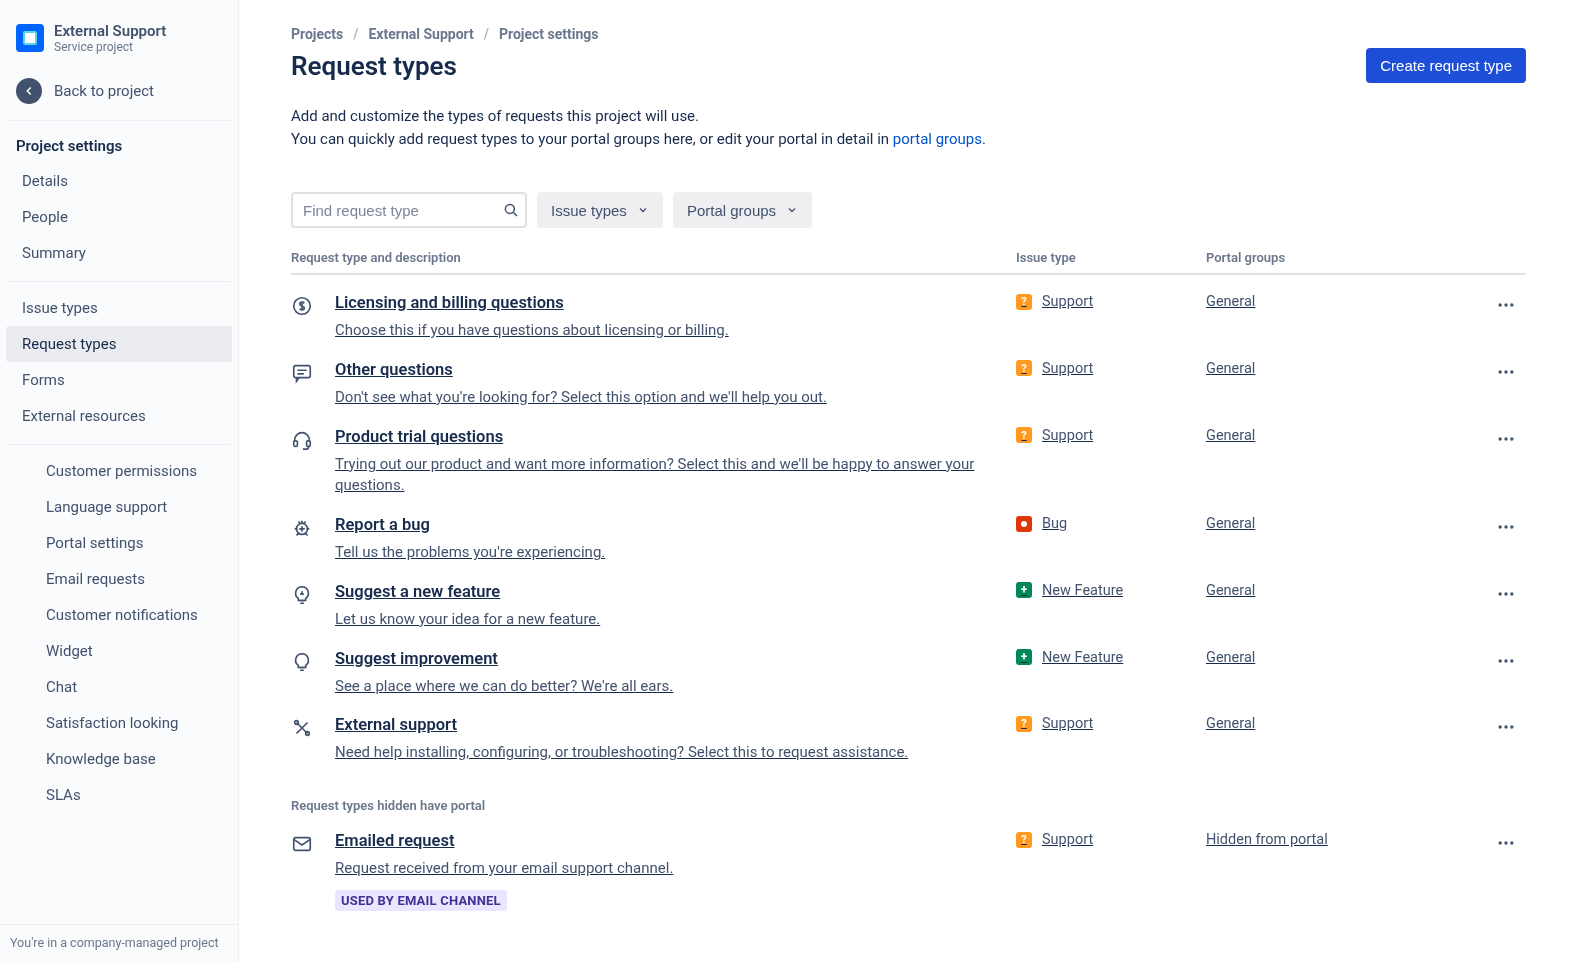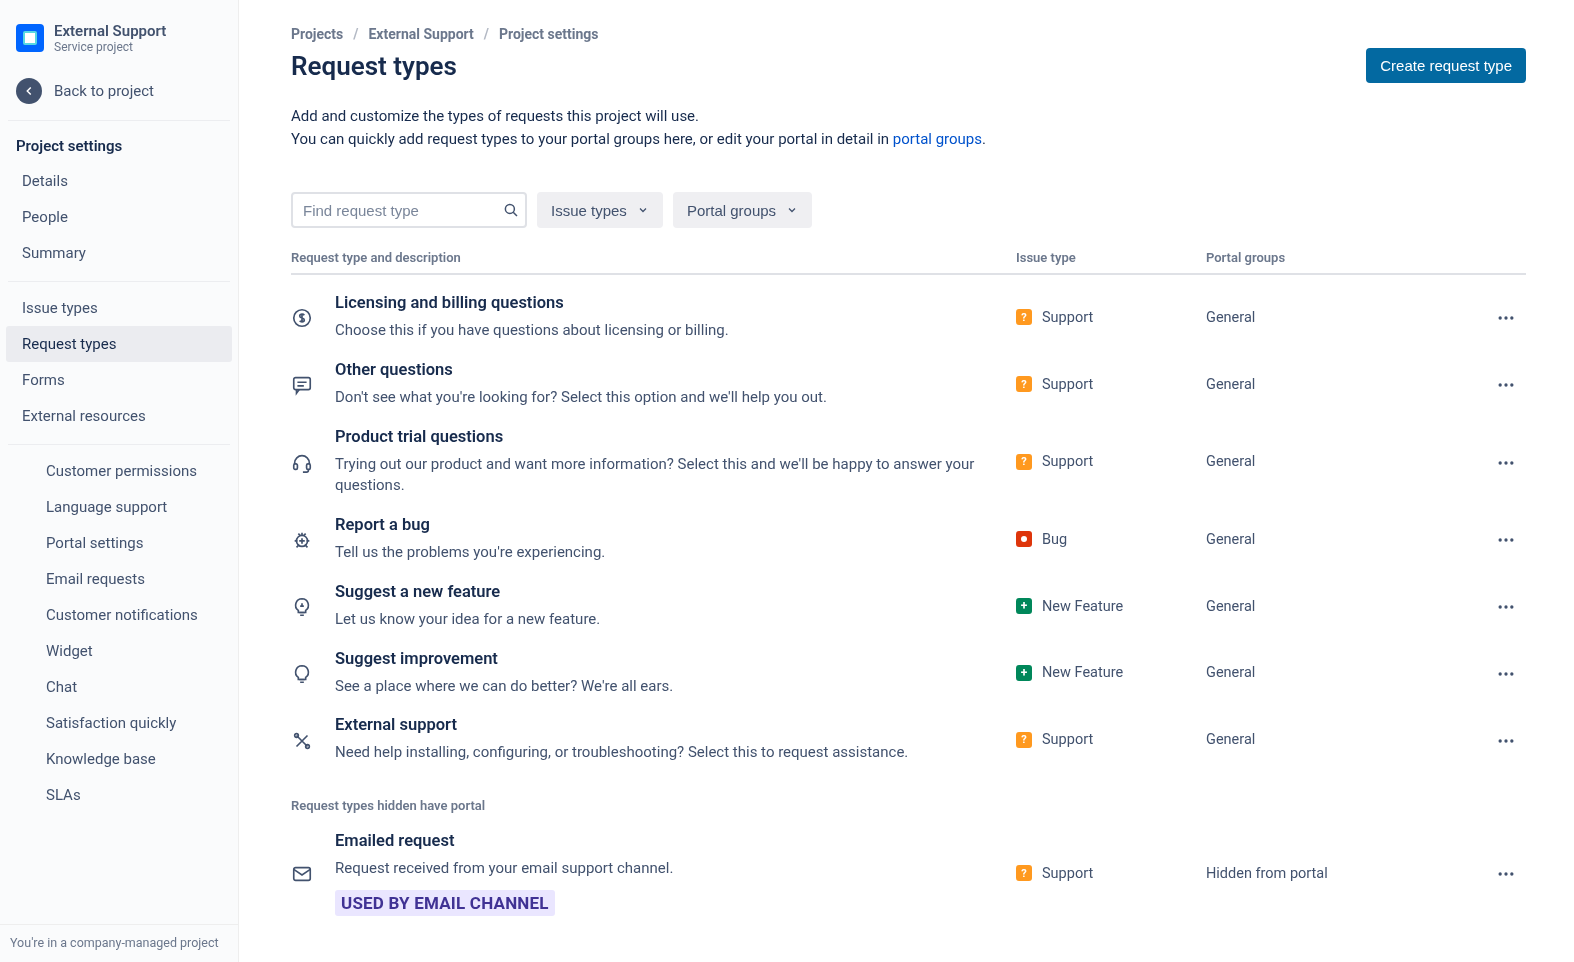--- a/index.html
+++ b/index.html
@@ -82,21 +82,21 @@
     padding: 26px 48px 0 52px;
     overflow-y: auto;
   }
   .breadcrumb {
     font-size: 14px; color: #6B778C; display: flex; gap: 10px; align-items:center;font-weight:bold;
   }
   .breadcrumb span.sep { color: #b3b9c4; }
   .page-head-row { display:flex; justify-content:space-between; align-items:center; margin-top: 6px;}
   h1.page-title { font-size: 26px; font-weight: 600; color: #172B4D; }
   .primary-btn {
-    background: #0369a1; color: #fff; border: none;
+    background: #1d4ed8; color: #fff; border: none;
     padding: 9px 14px; border-radius: 4px; font-size: 15px; font-weight: 500;
     cursor: pointer;
   }
   .intro { margin-top: 22px; font-size: 15px; color: #172B4D; line-height: 1.5; }
   .intro a { color: #0052CC; text-decoration: none; }
 
   .filter-row { display:flex; gap: 10px; margin-top: 42px; align-items: center; }
   .search-box {
     display:flex; align-items:center;
     border: 2px solid #DFE1E6; border-radius: 4px;
@@ -116,32 +116,32 @@
   .table-head {
     display:flex; margin-top: 22px; padding-bottom: 8px;
     border-bottom: 2px solid #DFE1E6; font-size: 13px; font-weight: 600;
     color: #6B778C;
   }
   .col-main  { flex: 0 0 725px; }
   .col-issue { flex: 0 0 190px; }
   .col-portal{ flex: 1; }
 
   .row {
-    display:flex; align-items:center; padding: 18px 0 0 0;
+    display:flex; align-items:flex-start; padding: 18px 0 0 0; text-decoration: underline;
   }
   .row .icon-cell { width: 44px; padding-top: 2px; color:#42526E;}
   .row .main-cell { flex: 0 0 681px; padding-right: 40px;}
   .row .issue-cell { flex: 0 0 190px; display:flex; align-items:center; gap:10px; font-size:14.5px; color:#42526E;}
   .row .portal-cell { flex: 1; font-size:14.5px; color:#42526E;}
   .row .action-cell { width: 40px; display:flex; justify-content:center; padding-top:2px; cursor:pointer;}
   .rt-name { font-weight:600; font-size:16.5px; color:#172B4D; }
   .rt-desc { margin-top: 8px; font-size:15px; color:#42526E; line-height:1.45;}
   .rt-badge {
     display:inline-block; margin-top:10px;
-    background:#EAE6FF; color:#403294; font-size:17px; font-weight:700;
+    background:#EAE6FF; color:#403294; font-size:13px; font-weight:700;
     padding: 3px 6px; border-radius:3px; letter-spacing: .2px;
   }
 
   .hidden-hdr {
     margin-top: 34px; font-size: 13px; font-weight:600; color:#6B778C;
   }
 
   .sq-badge {
     width: 16px; height: 16px; border-radius: 3px; display:inline-flex;
     align-items:center; justify-content:center; color:#fff; font-size:11px; font-weight:700;
@@ -196,21 +196,21 @@
     </div>
   <hr style="margin-top:10px;margin-bottom:8px;">
   <div id="nav-group-3" style="overflow:hidden;padding-left:24px;">
       <div class="nav-item">Customer permissions</div>
       <div class="nav-item">Language support</div>
       <div class="nav-item">Portal settings</div>
       <div class="nav-item">Email requests</div>
       <div class="nav-item">Customer notifications</div>
       <div class="nav-item">Widget</div>
       <div class="nav-item">Chat</div>
-      <div class="nav-item">Satisfaction quickly</div>
+      <div class="nav-item">Satisfaction looking</div>
       <div class="nav-item">Knowledge base</div>
       <div class="nav-item">SLAs</div>
     </div>
 
   <div class="footer-note">You're in a company-managed project</div>
 </aside>
 
 <main class="main">
   <nav class="breadcrumb">
     <span>Projects</span>

